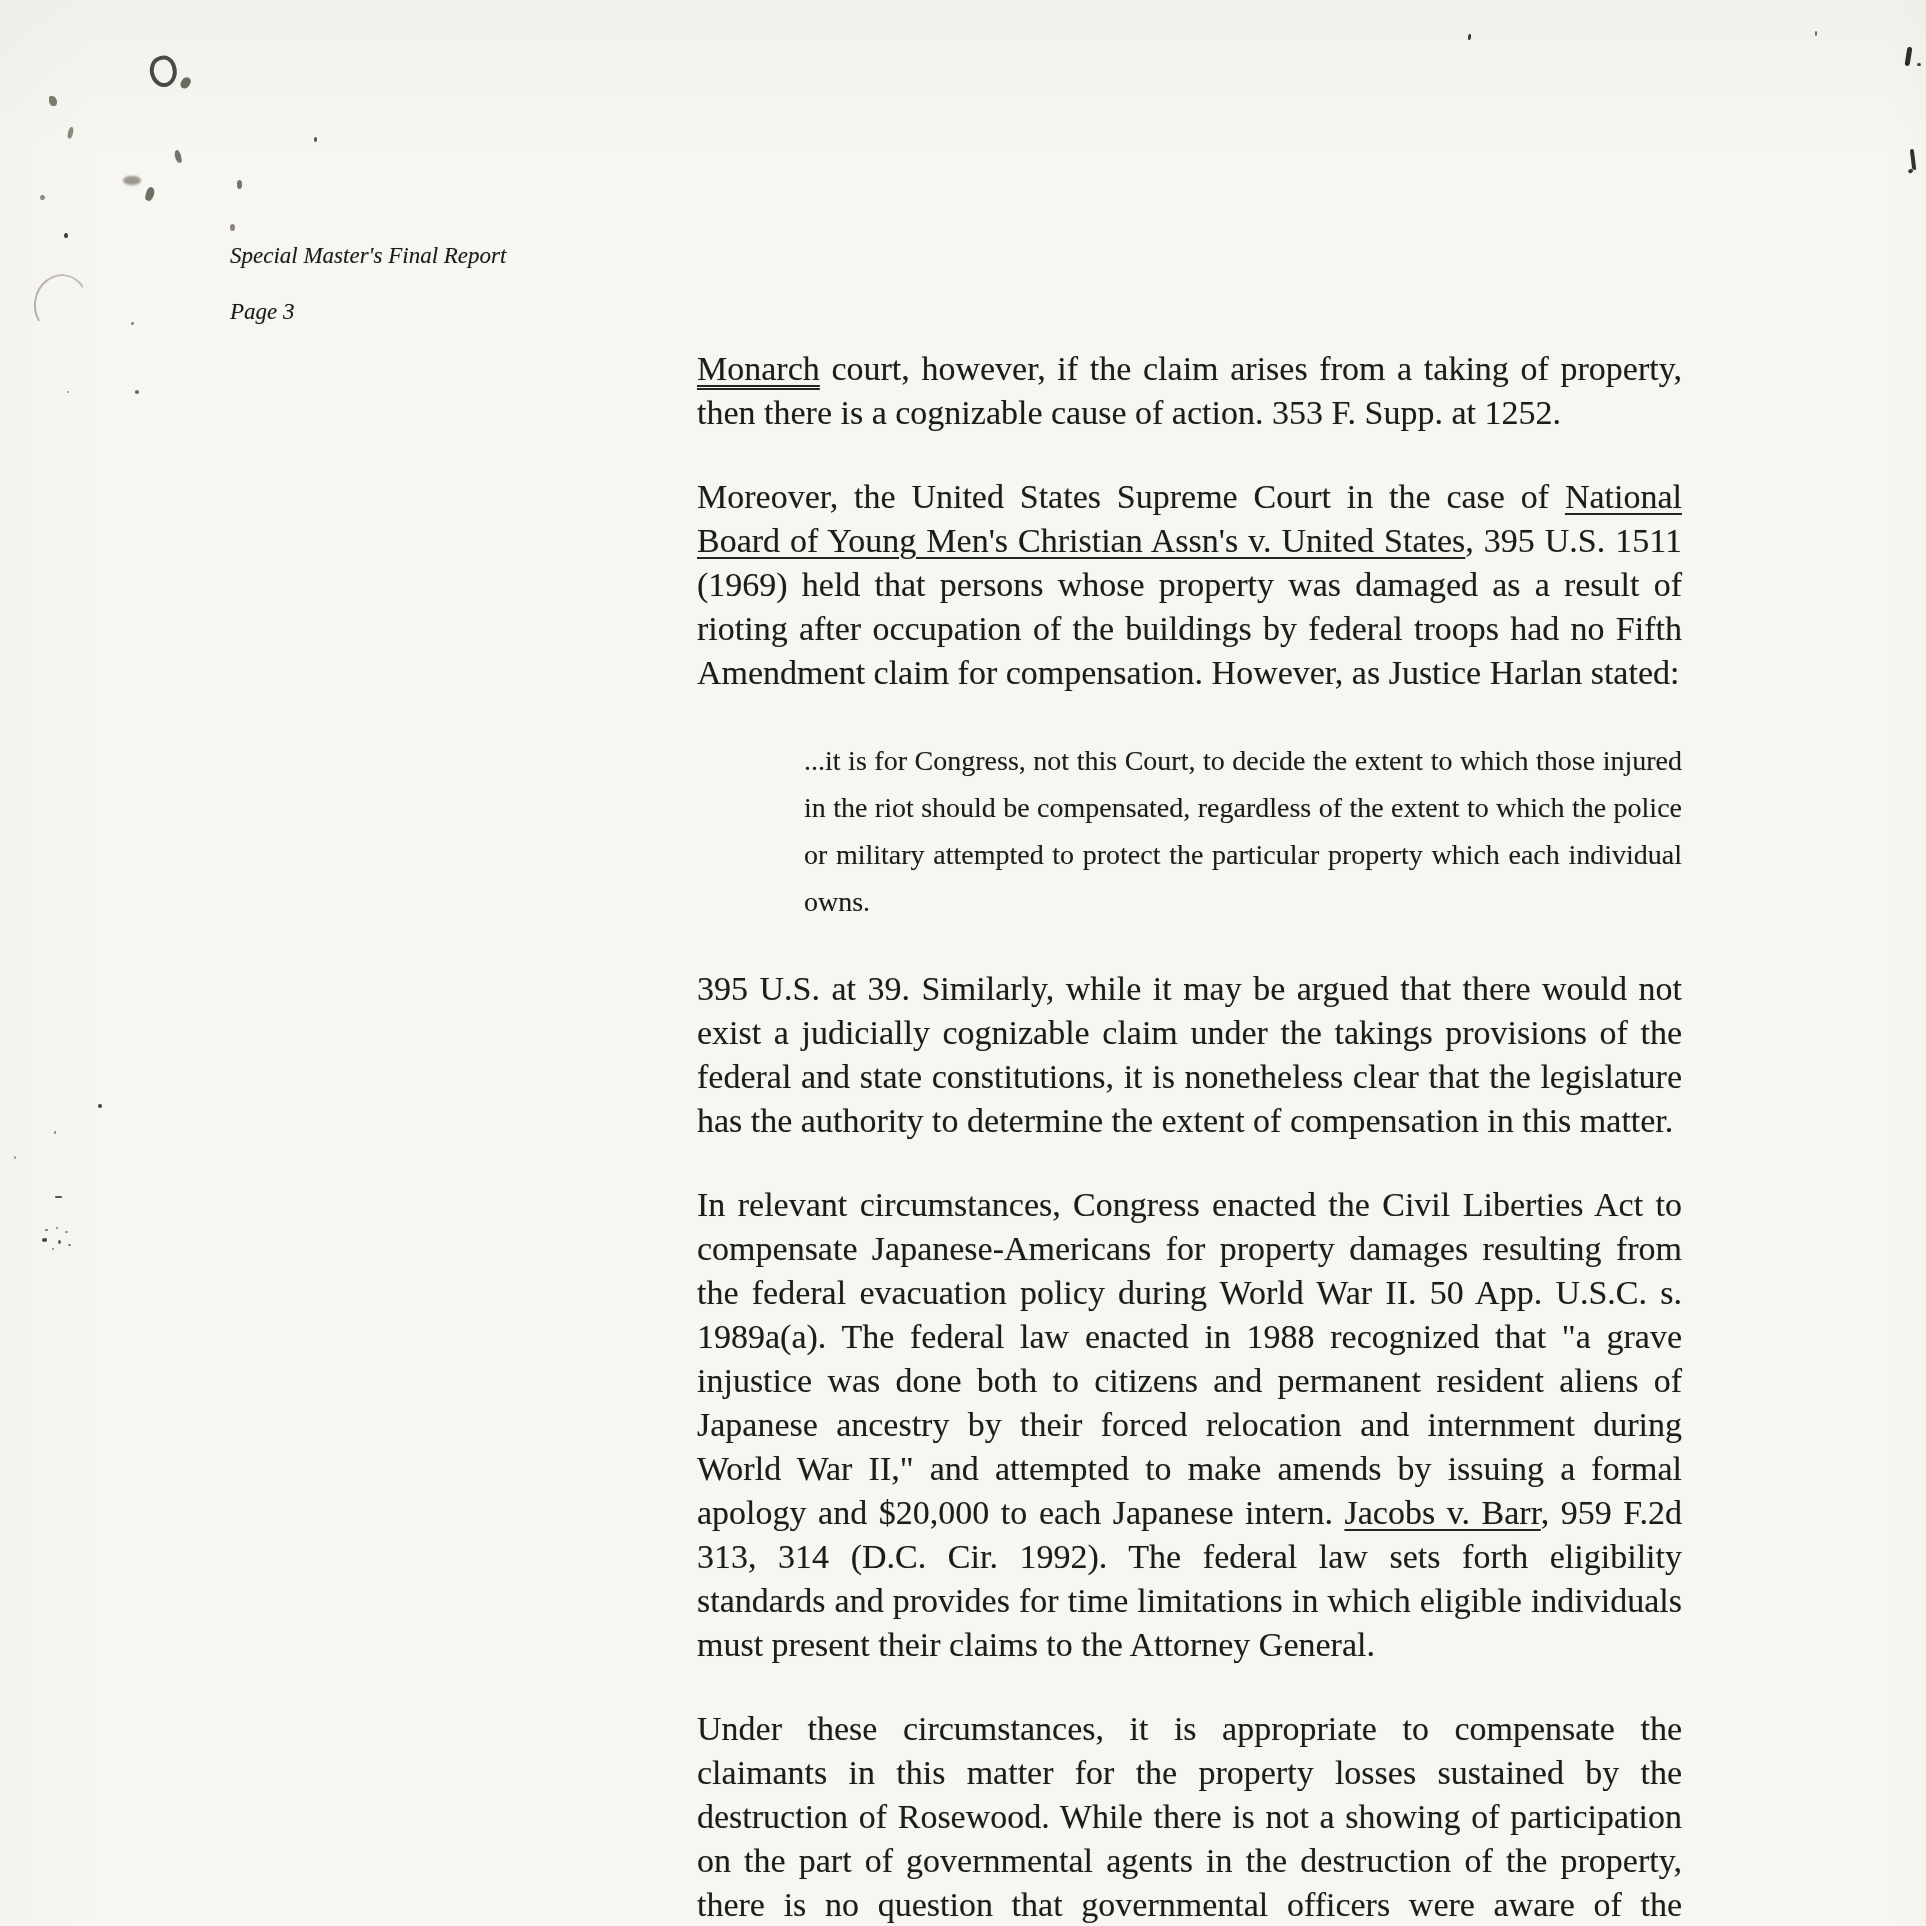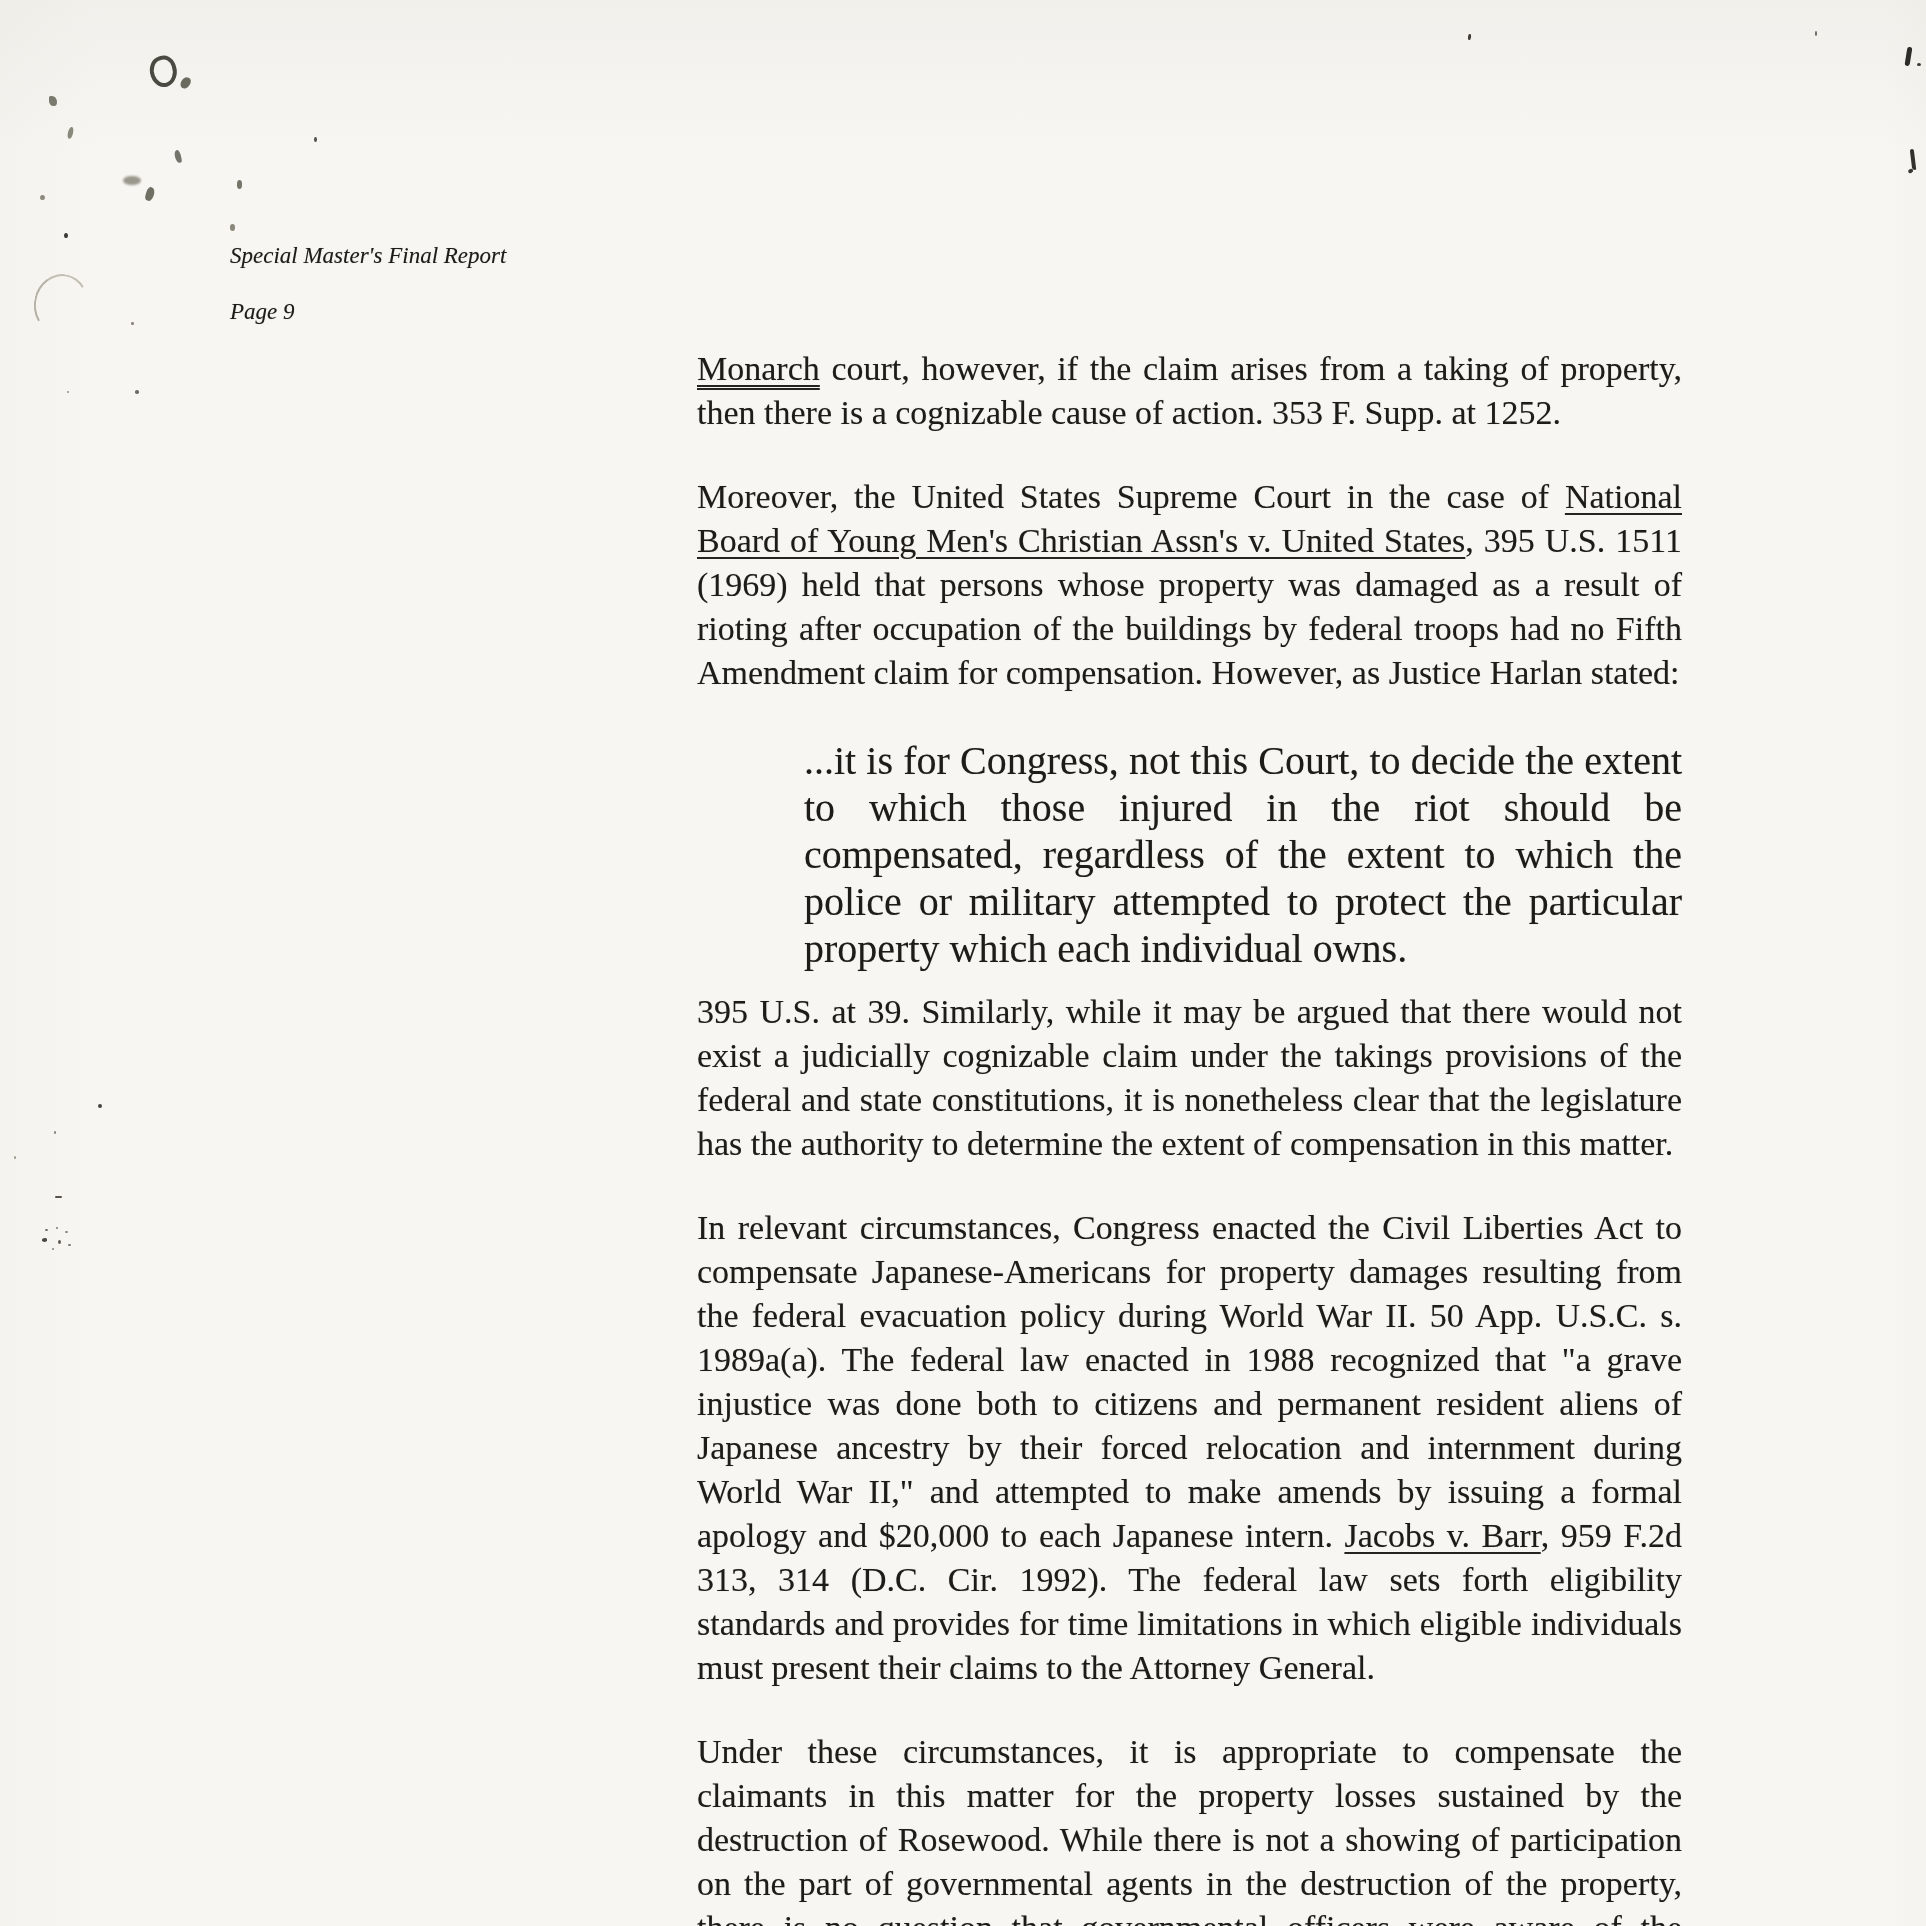--- a/index.html
+++ b/index.html
@@ -35,23 +35,23 @@
     left: 690px;
     top: 347px;
     width: 992px;
     font-size: 34px;
     line-height: 44px;
     text-align: justify;
     text-shadow: 0 0 0.8px rgba(25,24,20,0.33);
   }
   .content p { margin: 0 0 40px 7px; }
   blockquote {
-    margin: 42px 0 18px 114px;
+    margin: 42px 0 42px 114px;
     padding: 0;
-    font-size: 40px;
+    font-size: 28px;
     line-height: 47px;
   }
   .u {
     text-decoration: underline;
     text-decoration-thickness: 2.3px;
     text-underline-offset: 5.4px;
     text-decoration-color: #262420;
   }
   .u-double {
     text-decoration: underline double;
@@ -62,21 +62,21 @@
   .stretch-last { text-align-last: justify; }
   .a { position: absolute; pointer-events: none; }
 </style>
 </head>
 <body>
 
 <div class="page">
 
   <div class="header">
     <div>Special Master's Final Report</div>
-    <div>Page 9</div>
+    <div>Page 3</div>
   </div>
 
   <div class="content">
 
     <p><span class="u-double">Monarch</span><span> court, however, if the claim arises from a taking of property, then there is a cognizable cause of action. 353 F. Supp. at 1252.</span></p>
 
     <p><span>Moreover, the United States Supreme Court in the case of </span><span class="u">National Board of Young Men's Christian Assn's v. United States</span><span>, 395 U.S. 1511 (1969) held that persons whose property was damaged as a result of rioting after occupation of the buildings by federal troops had no Fifth Amendment claim for compensation. However, as Justice Harlan stated:</span></p>
 
     <blockquote><span>...it is for Congress, not this Court, to decide the extent to which those injured in the riot should be compensated, regardless of the extent to which the police or military attempted to protect the particular property which each individual owns.</span></blockquote>
 

